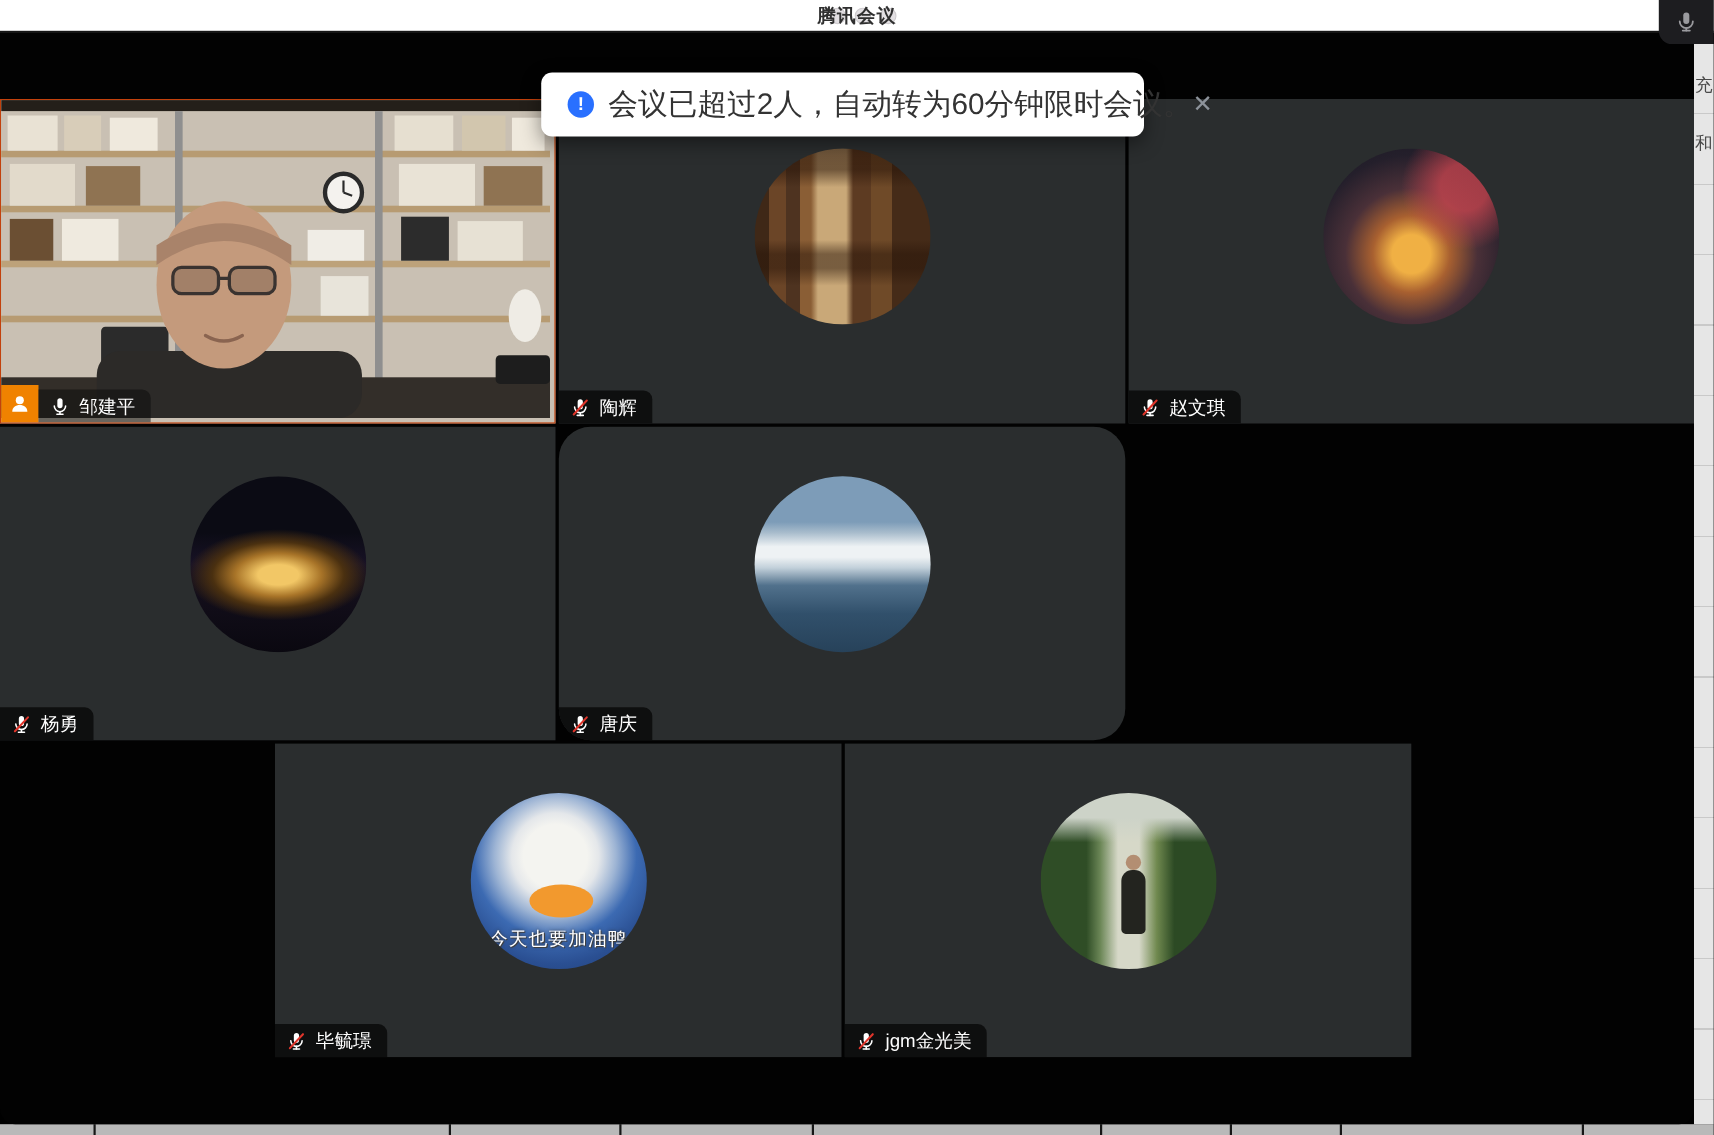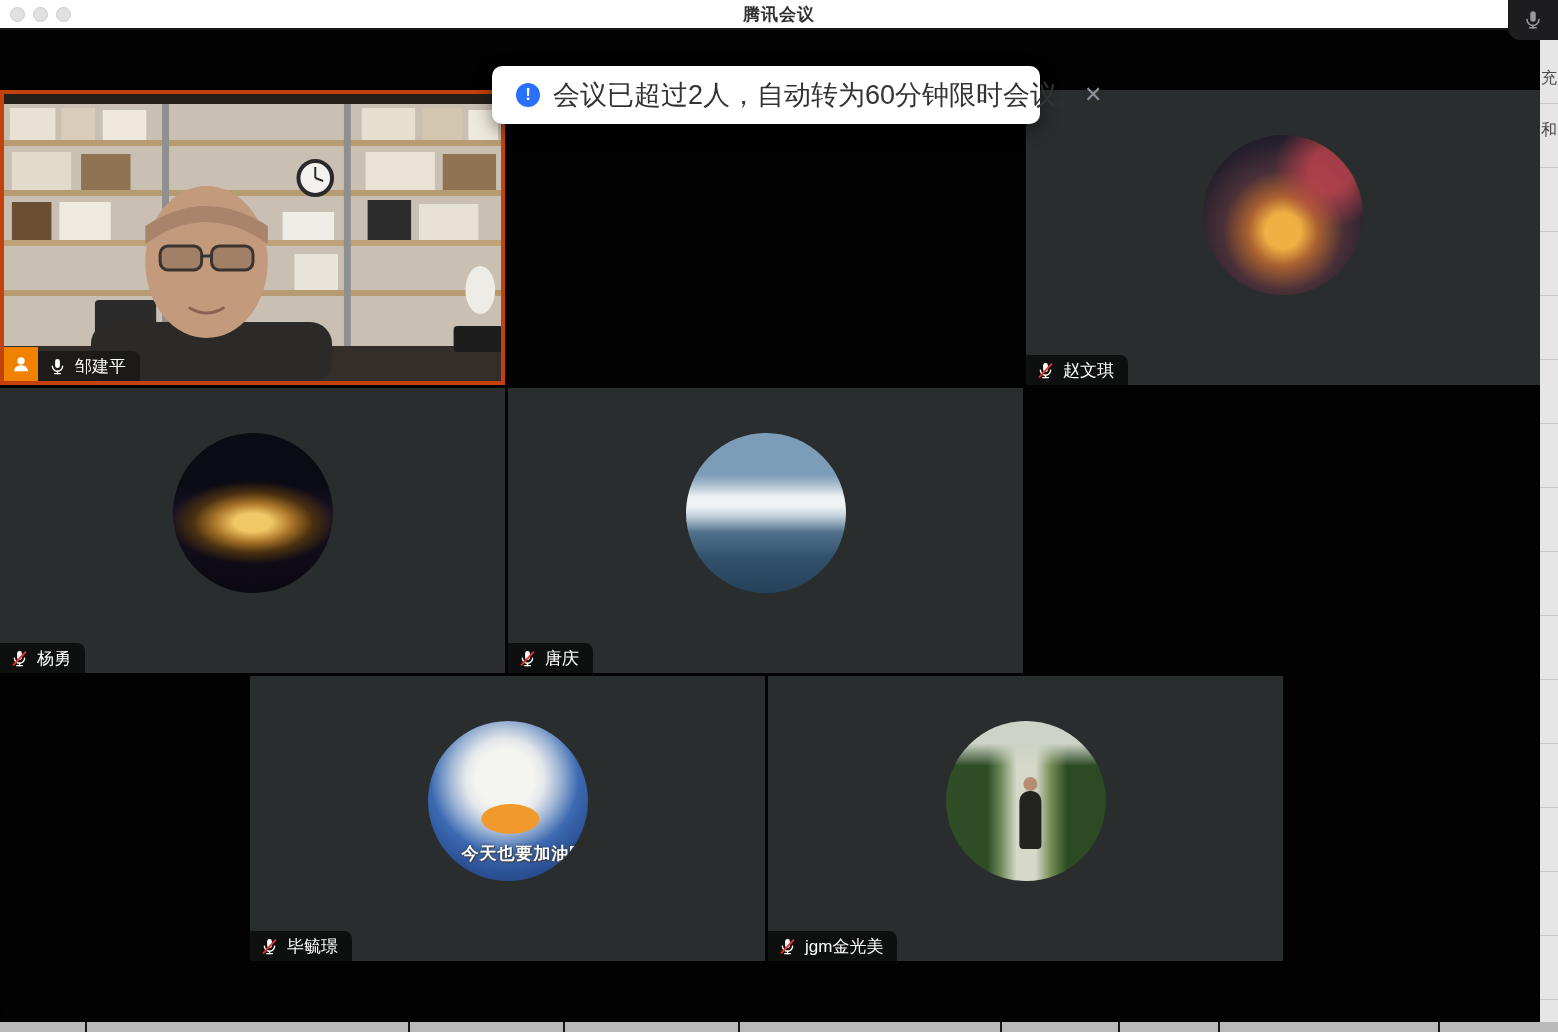--- a/index.html
+++ b/index.html
@@ -3,21 +3,21 @@
 <meta charset="utf-8">
 <style>
   * { margin:0; padding:0; box-sizing:border-box; }
   html,body { width:1558px; height:1032px; background:#000; overflow:hidden;
               font-family:"Liberation Sans","DejaVu Sans",sans-serif; }
   .stage { position:relative; width:1558px; height:1032px; background:#000; }
 
   
   .titlebar { position:absolute; left:0; top:0; width:1558px; height:30px;
               background:#ffffff; border-bottom:2px solid #161616; z-index:30;
-              display:flex; align-items:center; }
+              display:flex; align-items:center;justify-content:center; }
   .traffic { display:flex; gap:8px; padding-left:10px; }
   .tl { width:15px; height:15px; border-radius:50%; background:#e3e0e3; border:1px solid #cfcccf; }
   .win-title { position:absolute; left:0; right:0; text-align:center; font-size:17px;
                font-weight:bold; color:#2f2f2f; letter-spacing:1px; }
 
   
   .mic-overlay { position:absolute; top:0; right:0; width:50px; height:40px;
                  background:#1d1d20; border-radius:0 0 0 12px; z-index:60;
                  display:flex; align-items:center; justify-content:center; }
 
@@ -44,25 +44,25 @@
             box-shadow:0 6px 18px rgba(0,0,0,.45);
             display:flex; align-items:center; padding:0 18px 0 24px; }
   .info-dot { width:24px; height:24px; border-radius:50%; background:#2970ff; color:#fff;
               font-size:17px; font-weight:bold; display:flex; align-items:center;
               justify-content:center; flex:0 0 auto; }
   .banner-text { font-size:27px; color:#333; margin-left:13px; white-space:nowrap; }
   .banner-close { margin-left:auto; font-size:22px; color:#8d939b; cursor:pointer; line-height:1; }
 
   
   .tile { position:absolute; background:#2a2d2e; overflow:hidden; }
-  .t1 { left:0;    top:60px;  width:505px; height:295px; border:4px solid #c2410c; background:#c9c0b3; }
+  .t1 { left:0;    top:60px;  width:505px; height:295px; border:1px solid #c2410c; background:#c9c0b3; }
   .t2 { left:508px; top:60px;  width:515px; height:295px; }
   .t3 { left:1026px;top:60px;  width:514px; height:295px; }
   .t4 { left:0;    top:358px; width:505px; height:285px;text-align:right; }
-  .t5 { left:508px; top:358px; width:515px; height:285px; }
+  .t5 { left:508px; top:358px; width:515px; height:285px;border-radius:29px; }
   .t6 { left:1026px;top:358px; width:514px; height:285px; }
   .t7 { left:250px; top:646px; width:515px; height:285px; }
   .t8 { left:768px; top:646px; width:515px; height:285px; }
 
   .name-tag { position:absolute; left:0; bottom:0; height:30px;
               background:rgba(8,8,8,.82); border-radius:0 8px 0 0;
               display:flex; align-items:center; gap:8px; padding:0 14px 0 10px; }
   .name-tag span { color:#fff; font-size:17px; white-space:nowrap; }
   .t1 .name-tag { left:34px; background:rgba(10,10,10,.5); }
   .presenter-badge { position:absolute; left:0; bottom:0; width:34px; height:34px;
@@ -85,22 +85,22 @@
   .av-liyang { background:
       radial-gradient(circle at 50% 42%, #7a5a3a 0 6%, #a8885c 16%, #cdb58a 36%, #d9c49c 62%, #c3a979 100%); }
   .flag { position:absolute; right:14px; bottom:22px; width:30px; height:22px;
           background:#d6342a; border-radius:3px; }
   .flag::after { content:""; position:absolute; left:4px; top:3px; width:7px; height:7px;
                  border-radius:50%; background:#ffd94a; }
   .av-duck { background:
       radial-gradient(circle at 48% 36%, #f4f4f0 0 22%, #e4e7ea 30%, #9db4d4 42%, #3c6ab2 56%, #2a4f92 74%, #1d3a70 100%); }
   .beak { position:absolute; left:50%; top:52%; transform:translateX(-46%);
           width:58px; height:30px; border-radius:50%; background:#f2992e; }
-  .duck-caption { position:absolute; left:0; right:0; bottom:16px; text-align:right;
-                  color:#fff; font-size:17px; font-weight:bold; letter-spacing:1px;
+  .duck-caption { position:absolute; left:0; right:0; bottom:16px; text-align:center;
+                  color:#fff; font-size:17px; font-weight:normal; letter-spacing:1px;
                   text-shadow:0 0 3px #333, 1px 1px 0 #444;margin-top:43px; }
   .av-jgm { background:
       linear-gradient(180deg,#cdd3c8 0 14%, rgba(0,0,0,0) 28%),
       linear-gradient(90deg,#2f4d26 0 26%,#6c8757 34%,#d6d8c8 44% 56%,#70894f 66%,#2c4a24 76% 100%); }
   .walker { position:absolute; left:50%; top:44%; transform:translateX(-30%);
             width:22px; height:58px; border-radius:10px 10px 4px 4px; background:#23241f; }
   .walker::before { content:""; position:absolute; left:4px; top:-14px; width:14px; height:14px;
                     border-radius:50%; background:#b38e72; }
 
   .icon-svg { display:block; }
@@ -213,20 +213,33 @@
         <svg class="icon-svg" viewBox="0 0 24 24" width="19" height="19">
           <rect x="9" y="2.5" width="6" height="11.5" rx="3" fill="#fff"></rect>
           <path d="M5.5 11.5a6.5 6.5 0 0 0 13 0" fill="none" stroke="#fff" stroke-width="1.8" stroke-linecap="round"></path>
           <line x1="12" y1="18" x2="12" y2="21" stroke="#fff" stroke-width="1.8" stroke-linecap="round"></line>
           <line x1="8.5" y1="21" x2="15.5" y2="21" stroke="#fff" stroke-width="1.8" stroke-linecap="round"></line>
         </svg>
         <span>邹建平</span>
       </div>
     </div>
 
+    <div class="tile t2">
+      <div class="av av-taohui"></div>
+      <div class="name-tag">
+        <svg class="icon-svg" viewBox="0 0 24 24" width="19" height="19">
+          <rect x="9" y="2.5" width="6" height="11.5" rx="3" fill="#fff"></rect>
+          <path d="M5.5 11.5a6.5 6.5 0 0 0 13 0" fill="none" stroke="#fff" stroke-width="1.8" stroke-linecap="round"></path>
+          <line x1="12" y1="18" x2="12" y2="21" stroke="#fff" stroke-width="1.8" stroke-linecap="round"></line>
+          <line x1="8.5" y1="21" x2="15.5" y2="21" stroke="#fff" stroke-width="1.8" stroke-linecap="round"></line>
+          <line x1="4.5" y1="20" x2="19.5" y2="4" stroke="#e0352b" stroke-width="2.4" stroke-linecap="round"></line>
+        </svg>
+        <span>陶辉</span>
+      </div>
+    </div>
 
     <div class="tile t3">
       <div class="av av-zhaowenqi"></div>
       <div class="name-tag">
         <svg class="icon-svg" viewBox="0 0 24 24" width="19" height="19">
           <rect x="9" y="2.5" width="6" height="11.5" rx="3" fill="#fff"></rect>
           <path d="M5.5 11.5a6.5 6.5 0 0 0 13 0" fill="none" stroke="#fff" stroke-width="1.8" stroke-linecap="round"></path>
           <line x1="12" y1="18" x2="12" y2="21" stroke="#fff" stroke-width="1.8" stroke-linecap="round"></line>
           <line x1="8.5" y1="21" x2="15.5" y2="21" stroke="#fff" stroke-width="1.8" stroke-linecap="round"></line>
           <line x1="4.5" y1="20" x2="19.5" y2="4" stroke="#e0352b" stroke-width="2.4" stroke-linecap="round"></line>

